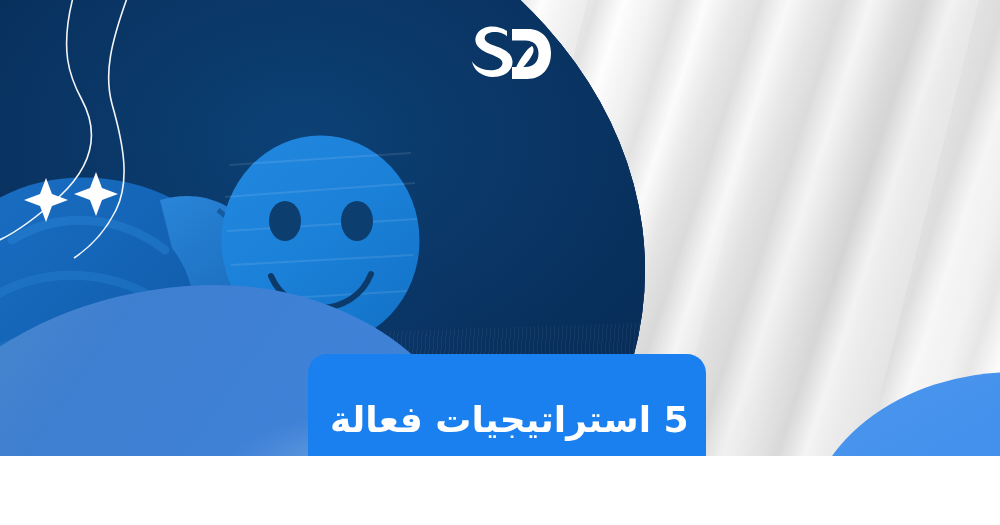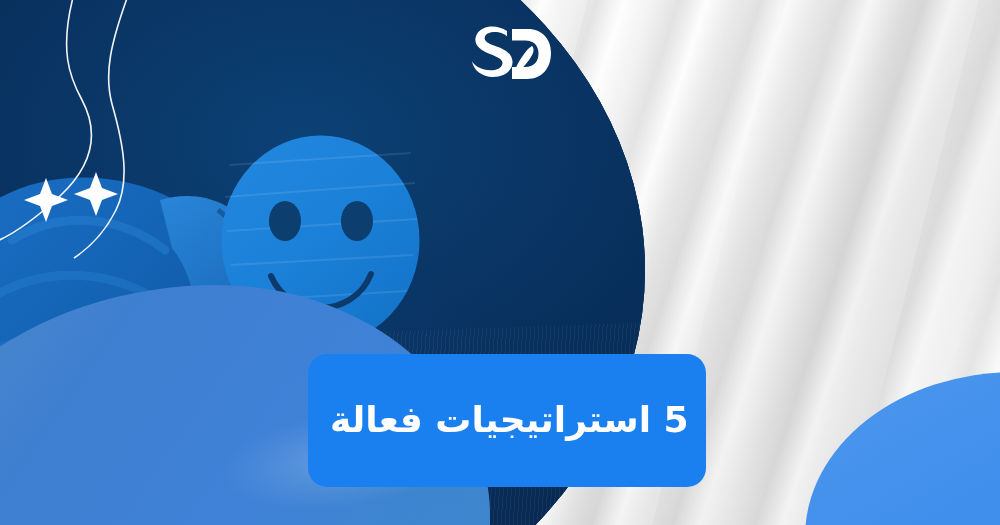--- a/index.html
+++ b/index.html
@@ -8,21 +8,21 @@
     padding: 0;
     background: #ffffff;
   }
   body {
     font-family: "DejaVu Sans", "Liberation Sans", sans-serif;
   }
 
   .banner {
     position: relative;
     width: 1000px;
-    height: 525px;
+    height: 456px;
     overflow: hidden;
     background: #0369a1;
   }
 
   
   .fabric {
     position: absolute;
     inset: 0;
     background:
       repeating-linear-gradient(

